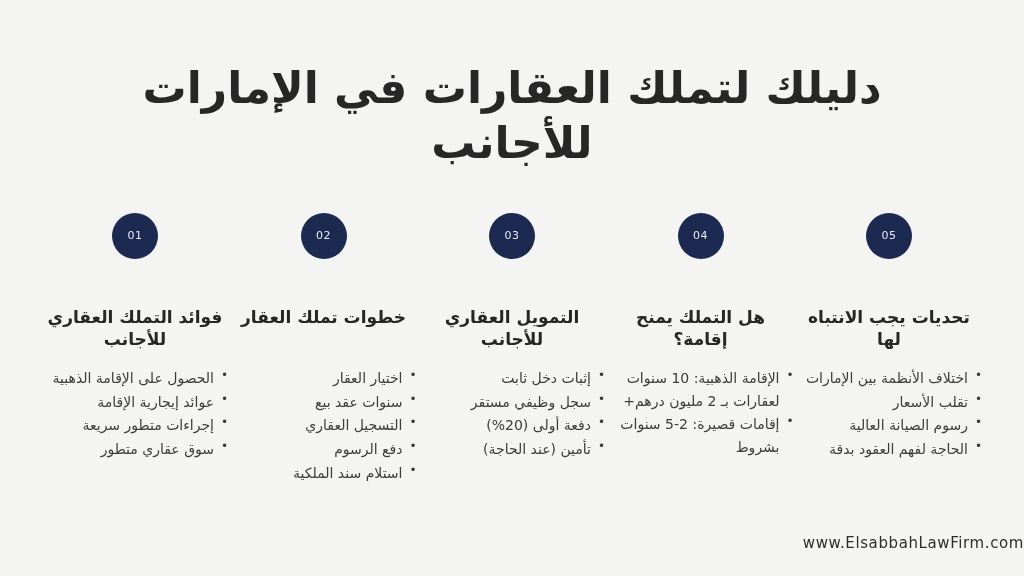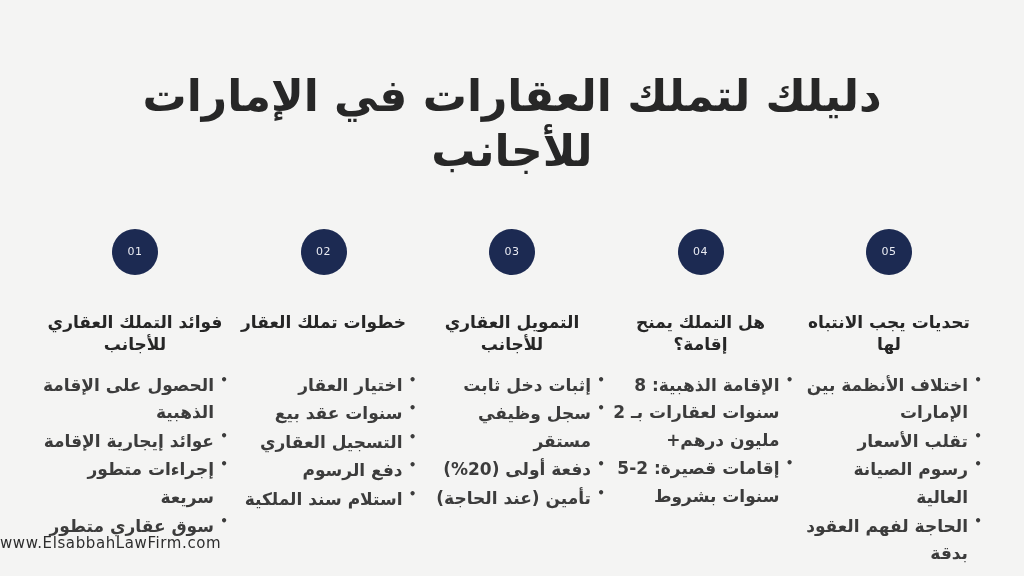--- a/index.html
+++ b/index.html
@@ -26,21 +26,21 @@
   }
 
   
   .title-block {
     width: 100%;
     padding: 52px 70px 0 70px;
     box-sizing: border-box;
     text-align: center;
   }
   .poster-title {
-    margin: 16px;
+    margin: 8px;
     font-family: "DejaVu Sans", "Liberation Sans", sans-serif;
     font-weight: bold;
     font-size: 44px;
     line-height: 1.26;
     color: #272727;
     letter-spacing: 0px;
     direction: rtl;
     white-space: pre-line;
   }
 
@@ -71,62 +71,61 @@
     display: flex;
     align-items: center;
     justify-content: center;
     font-size: 11px;
     letter-spacing: 0.5px;
     font-family: "DejaVu Sans", "Liberation Sans", sans-serif;
     direction: ltr;
     flex: none;
   }
   .col-heading {
-    margin-top: 36px;
+    margin-top: 47px;
     font-size: 17px;
     font-weight: bold;
     color: #262626;
     line-height: 1.32;
     text-align: center;
     direction: rtl;
     min-height: 45px;
   }
   .bullets {
     margin: 16px 0 0 0;
     padding: 0;
     list-style: none;
     direction: rtl;
     text-align: right;
     width: 100%;
   }
   .bullets li {
-    font-size: 17px;
+    font-size: 14px;
     color: #3c3c3c;
     line-height: 1.62;
     padding-right: 14px;
     position: relative;
     margin-bottom: 1px;
-    font-weight: bold;
   }
   .bullets li::before {
     content: "\2022";
     position: absolute;
     right: 0;
     top: -1px;
     color: #3c3c3c;
     font-size: 12px;
   }
 
   
   .footer {
     position: absolute;
     left: 0;
     right: 0;
     bottom: 24px;
-    text-align: left;
+    text-align: right;
   }
   .footer-url {
     font-size: 15px;
     color: #2e2e2e;
     letter-spacing: 0.6px;
     direction: ltr;
     display: inline-block;
     font-family: "DejaVu Sans", "Liberation Sans", sans-serif;
   }
 </style>
@@ -173,21 +172,21 @@
         <li>سجل وظيفي مستقر</li>
         <li>دفعة أولى (20%)</li>
         <li>تأمين (عند الحاجة)</li>
       </ul>
     </div>
 
     <div class="col">
       <div class="badge">04</div>
       <div class="col-heading">هل التملك يمنح إقامة؟</div>
       <ul class="bullets">
-        <li>الإقامة الذهبية: 8 سنوات لعقارات بـ 2 مليون درهم+</li>
+        <li>الإقامة الذهبية: 10 سنوات لعقارات بـ 2 مليون درهم+</li>
         <li>إقامات قصيرة: 2-5 سنوات بشروط</li>
       </ul>
     </div>
 
     <div class="col">
       <div class="badge">05</div>
       <div class="col-heading">تحديات يجب الانتباه لها</div>
       <ul class="bullets">
         <li>اختلاف الأنظمة بين الإمارات</li>
         <li>تقلب الأسعار</li>

